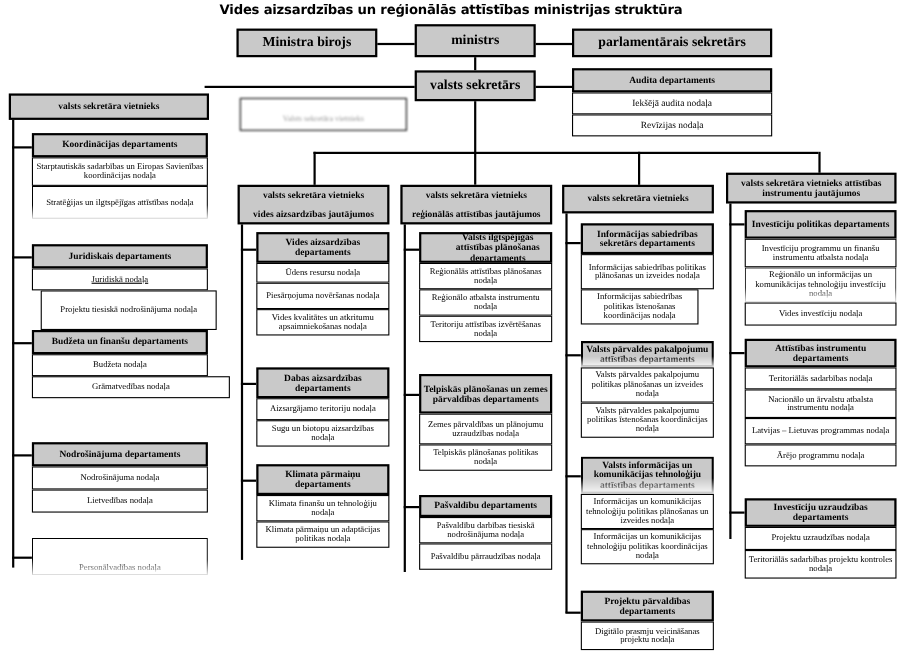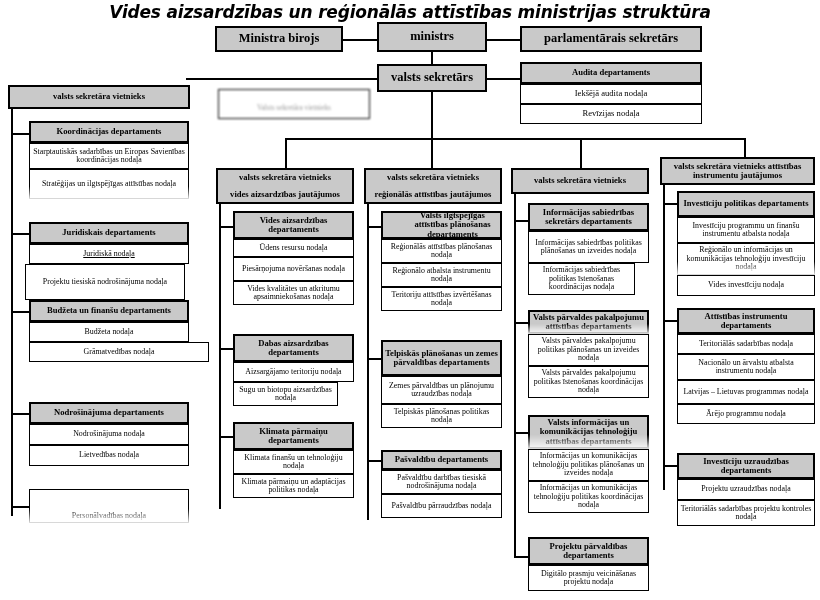--- a/index.html
+++ b/index.html
@@ -13,21 +13,21 @@
        text-align:center;line-height:1.06;padding:1px 2px;overflow:hidden;}
   .box.grey{background:#c9c9c9;font-weight:bold;}
   .box.thick{border-width:2px;}
 
   
   .ln{position:absolute;background:#000;}
   .lnh{height:1.5px;}
   .lnv{width:1.5px;}
 
   
-  .t-title{font-style:italic;font-weight:bold;font-size:17px;
+  .t-title{font-weight:bold;font-size:12px;
            font-family:"DejaVu Sans",sans-serif;letter-spacing:-0.2px;}
   .s13{font-size:12.5px;}
   .s9{font-size:8.6px;font-family:Liberation Serif, serif;}
   .s8{font-size:7.9px;}
   .s75{font-size:7.3px;}
   .blur{color:#9a9a9a;filter:blur(1.1px);}
   .clip{align-items:flex-start;}
   .fade{-webkit-mask-image:linear-gradient(to bottom,#000 58%,rgba(0,0,0,0.12) 100%);
         mask-image:linear-gradient(to bottom,#000 58%,rgba(0,0,0,0.12) 100%);}
 </style>
@@ -68,21 +68,21 @@
   <div class="ln lnv" style="left:11px;top:109px;height:407px;"></div>
 
   <div class="ln lnh" style="left:11px;top:133px;width:18px;"></div>
   <div class="box grey thick s9" style="left:29px;top:121px;width:160px;height:22px;">Koordinācijas departaments</div>
   <div class="box s8" style="left:29px;top:143px;width:160px;height:26px;">Starptautiskās sadarbības un Eiropas Savienības koordinācijas nodaļa</div>
   <div class="box s8 fade" style="left:29px;top:169px;width:160px;height:30px;">Stratēģijas un ilgtspējīgas attīstības nodaļa</div>
 
   <div class="ln lnh" style="left:11px;top:233px;width:18px;"></div>
   <div class="box grey thick s9" style="left:29px;top:222px;width:160px;height:22px;">Juridiskais departaments</div>
   <div class="box s8" style="left:29px;top:244px;width:160px;height:20px;text-decoration:underline;">Juridiskā nodaļa</div>
-  <div class="box s8" style="left:25px;top:264px;width:160px;height:36px;">Projektu tiesiskā nodrošinājuma nodaļa</div>
+  <div class="box s8" style="left:37px;top:264px;width:160px;height:36px;">Projektu tiesiskā nodrošinājuma nodaļa</div>
 
   <div class="ln lnh" style="left:11px;top:311px;width:18px;"></div>
   <div class="box grey thick s9" style="left:29px;top:300px;width:160px;height:22px;">Budžeta un finanšu departaments</div>
   <div class="box s8" style="left:29px;top:322px;width:160px;height:20px;">Budžeta nodaļa</div>
   <div class="box s8" style="left:29px;top:342px;width:180px;height:20px;">Grāmatvedības nodaļa</div>
 
   <div class="ln lnh" style="left:11px;top:413px;width:18px;"></div>
   <div class="box grey thick s9" style="left:29px;top:402px;width:160px;height:22px;">Nodrošinājuma departaments</div>
   <div class="box s8" style="left:29px;top:424px;width:160px;height:21px;">Nodrošinājuma nodaļa</div>
   <div class="box s8" style="left:29px;top:445px;width:160px;height:21px;">Lietvedības nodaļa</div>
@@ -98,21 +98,21 @@
 
   <div class="ln lnh" style="left:219px;top:226px;width:14px;"></div>
   <div class="box grey thick s9" style="left:233px;top:211px;width:121px;height:28px;">Vides aizsardzības departaments</div>
   <div class="box s8" style="left:233px;top:239px;width:121px;height:18px;">Ūdens resursu nodaļa</div>
   <div class="box s8" style="left:233px;top:257px;width:121px;height:24px;">Piesārņojuma novēršanas nodaļa</div>
   <div class="box s8" style="left:233px;top:281px;width:121px;height:24px;">Vides kvalitātes un atkritumu apsaimniekošanas nodaļa</div>
 
   <div class="ln lnh" style="left:219px;top:348px;width:14px;"></div>
   <div class="box grey thick s9" style="left:233px;top:334px;width:121px;height:28px;">Dabas aizsardzības departaments</div>
   <div class="box s8" style="left:233px;top:362px;width:121px;height:20px;">Aizsargājamo teritoriju nodaļa</div>
-  <div class="box s8" style="left:233px;top:382px;width:105px;height:24px;">Sugu un biotopu aizsardzības nodaļa</div>
+  <div class="box s8" style="left:233px;top:382px;width:121px;height:24px;">Sugu un biotopu aizsardzības nodaļa</div>
 
   <div class="ln lnh" style="left:219px;top:436px;width:14px;"></div>
   <div class="box grey thick s9" style="left:233px;top:422px;width:121px;height:28px;">Klimata pārmaiņu departaments</div>
   <div class="box s8" style="left:233px;top:450px;width:121px;height:24px;">Klimata finanšu un tehnoloģiju nodaļa</div>
   <div class="box s8" style="left:233px;top:474px;width:121px;height:24px;">Klimata pārmaiņu un adaptācijas politikas nodaļa</div>
 
   <div class="box grey thick s9" style="left:364px;top:168px;width:138px;height:36px;flex-direction:column;gap:7px;">
     <span>valsts sekretāra vietnieks</span>
     <span>reģionālās attīstības jautājumos</span>
   </div>

